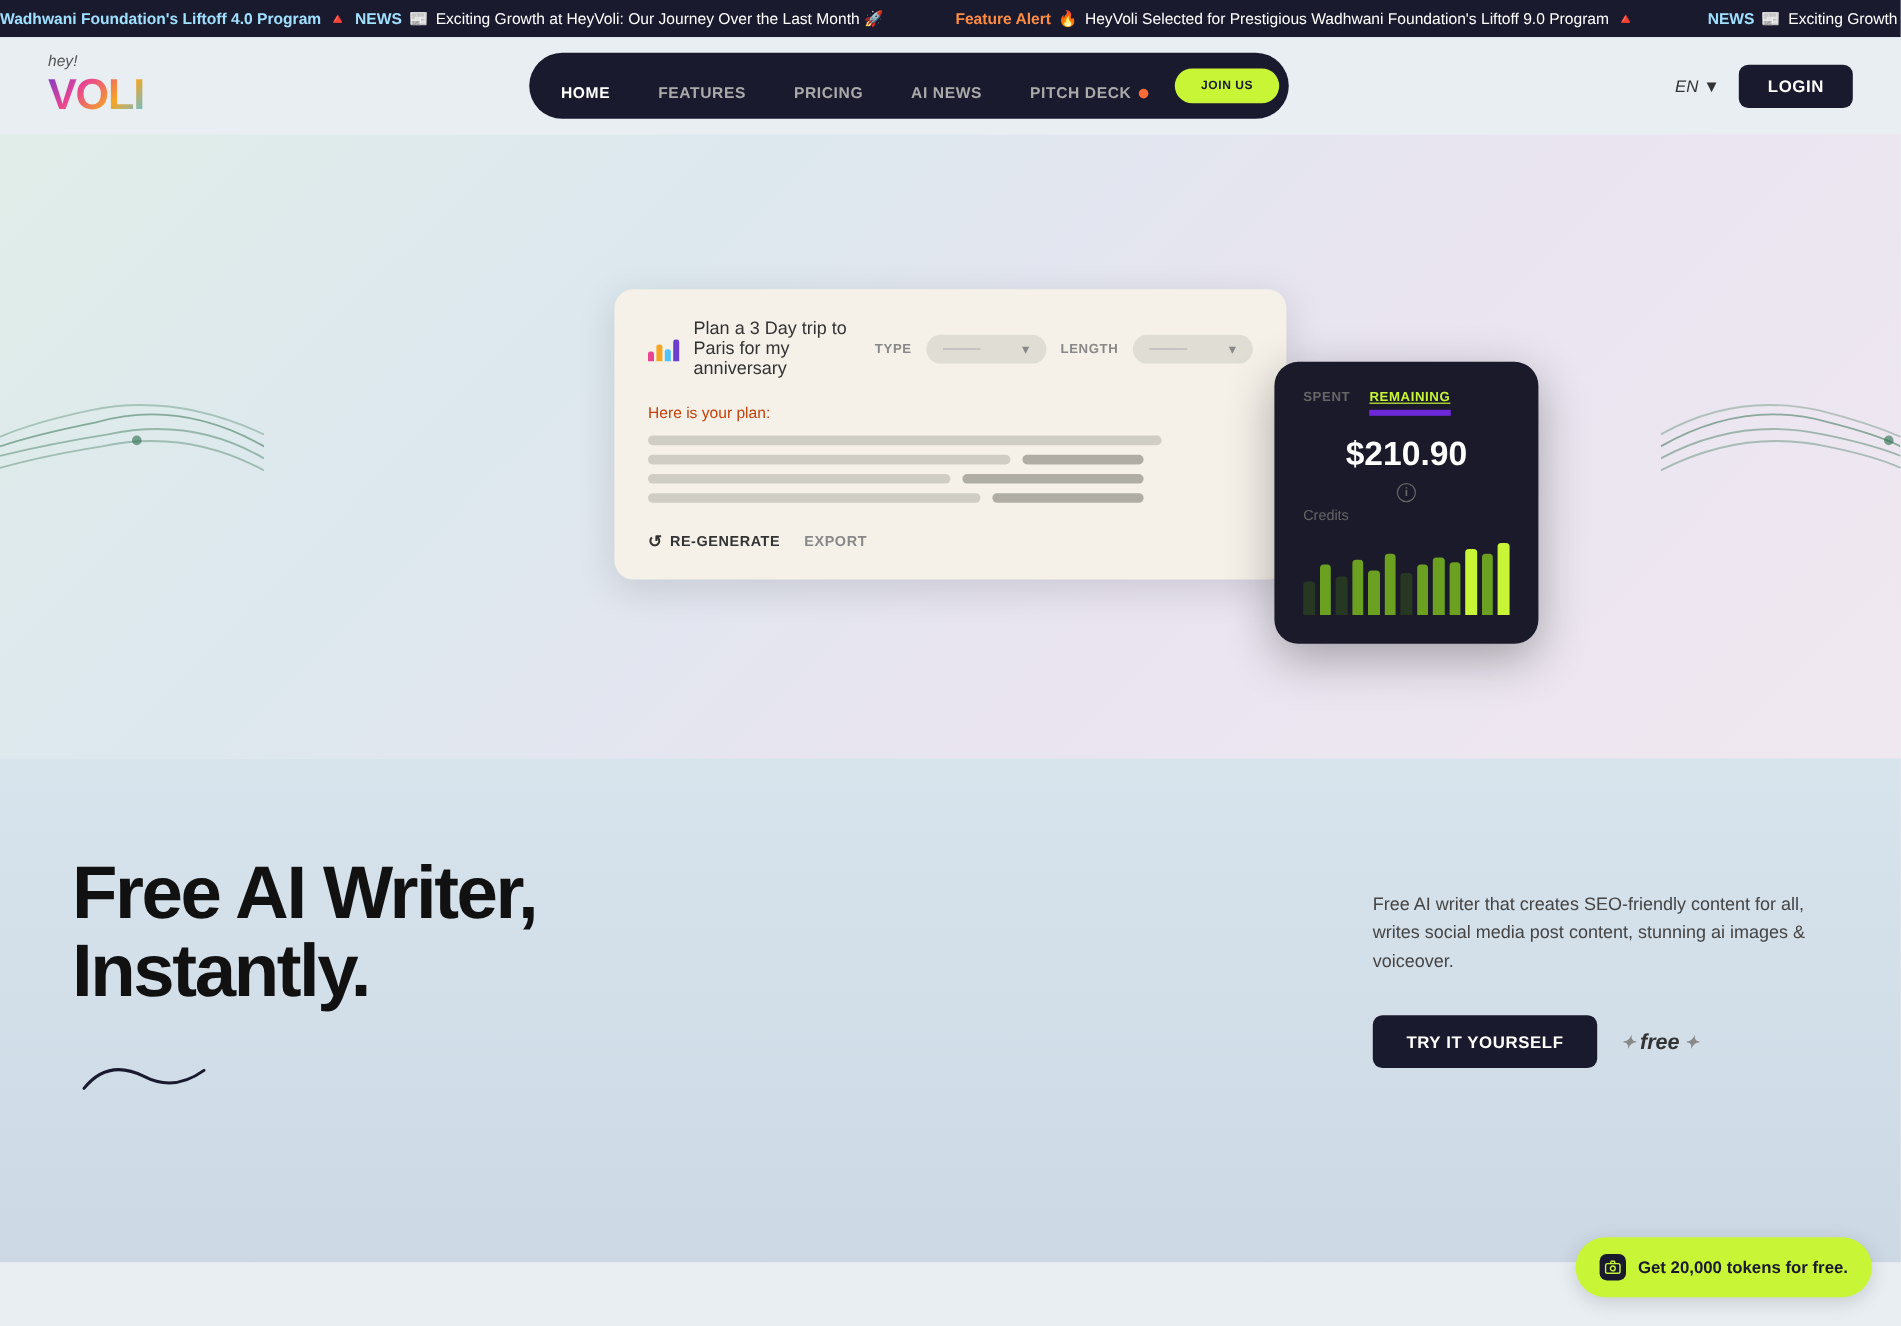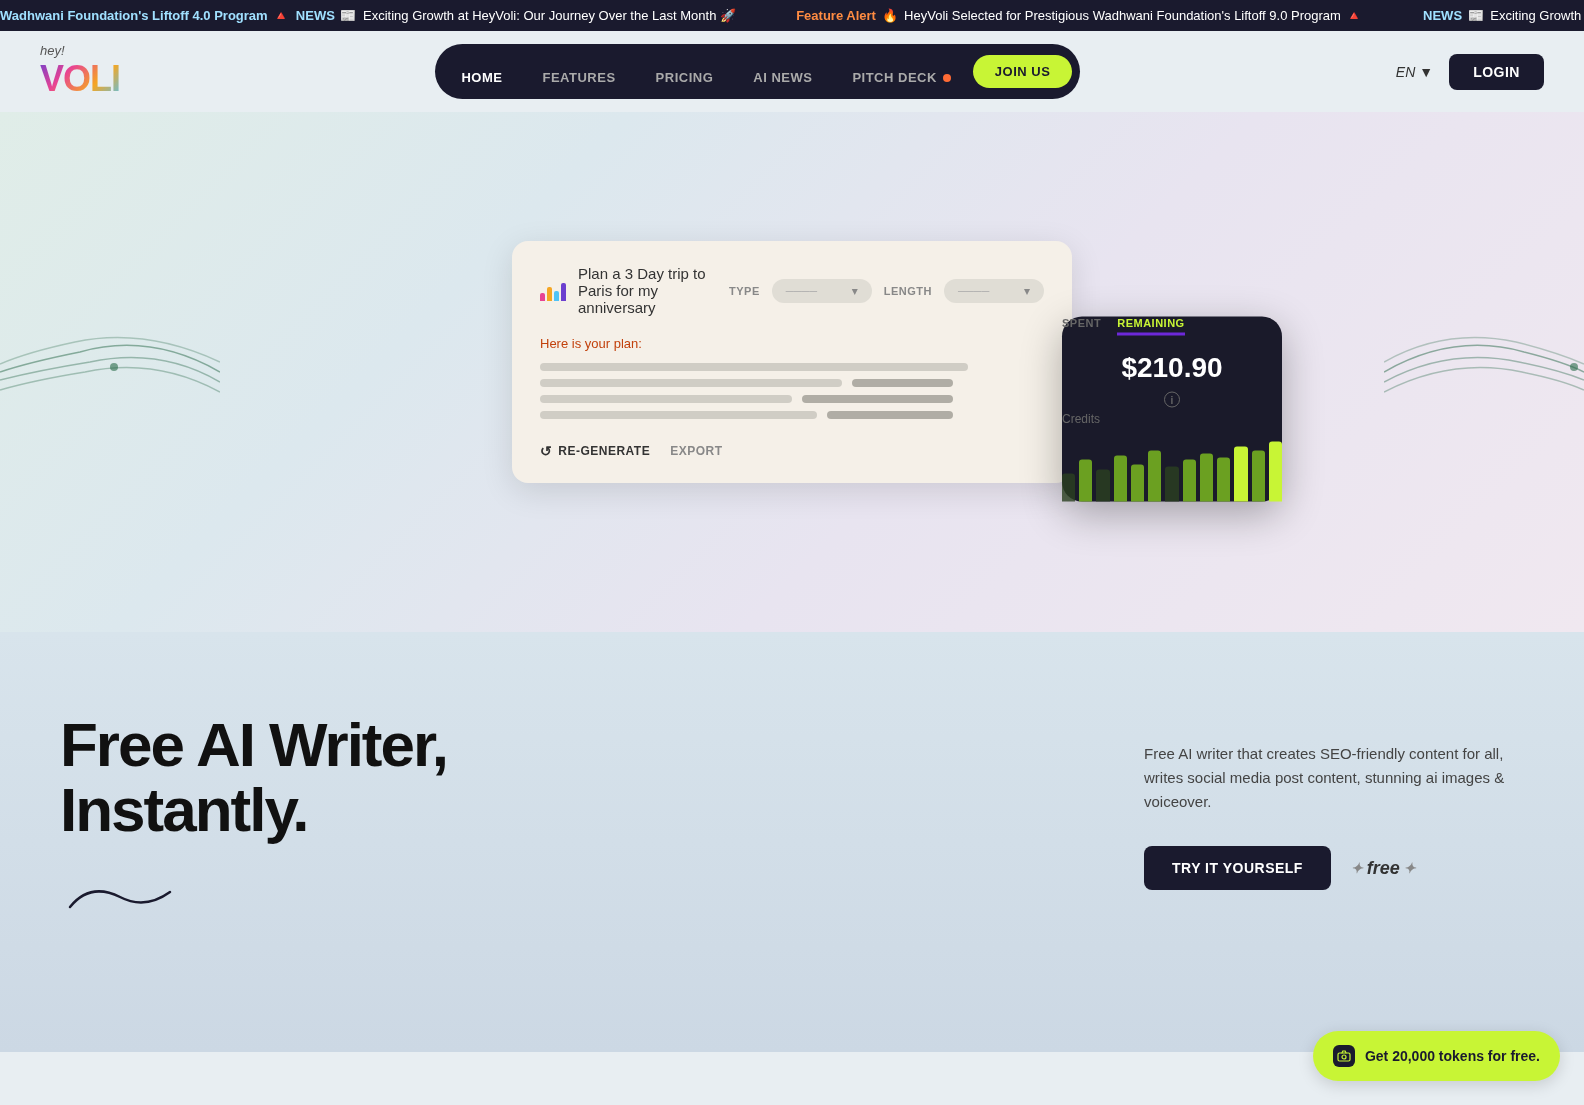--- a/index.html
+++ b/index.html
@@ -65,21 +65,21 @@
       padding: 8px 18px;
       border-radius: 50px;
       cursor: pointer;
       text-transform: uppercase;
       margin-top: 12px;
     }
     .nav-item.active { color: #fff; }
     .nav-join {
       background: #c8f535;
       color: #1a1a2e;
-      font-size: 13px;
+      font-size: 10px;
       font-weight: 700;
       padding: 9px 22px;
       border-radius: 50px;
       cursor: pointer;
       letter-spacing: 0.5px;
       text-transform: uppercase;
     }
     .pitch-dot {
       width: 8px; height: 8px;
       background: #ff6b35;
@@ -230,20 +230,21 @@
       color: #888;
       cursor: pointer;
       letter-spacing: 0.5px;
       text-transform: uppercase;
     }
 
     
     .credits-card {
       background: #1a1a2a;
       border-radius: 20px;
+      padding: 24px;
       width: 220px;
       position: absolute;
       right: calc(50% - 490px);
       top: 50%;
       transform: translateY(-30%);
       z-index: 6;
       box-shadow: 0 12px 40px rgba(0,0,0,0.3);
       margin-left: 25px;
     }
     .credits-tabs {
@@ -255,21 +256,22 @@
       font-size: 11px;
       color: #666;
       font-weight: 600;
       letter-spacing: 0.5px;
       cursor: pointer;
       text-transform: uppercase;
       padding-bottom: 4px;
     }
     .credits-tab.active {
       color: #c8f535;
-      border-bottom: 3px solid #6d28d9;
+      border-bottom: 5px solid #6d28d9;
+      text-decoration: underline;
     }
     .credits-amount {
       font-size: 28px;
       font-weight: 800;
       color: #fff;
       display: flex;
       align-items: center;
       gap: 8px;
       margin-bottom: 4px;
       flex-direction: column;

